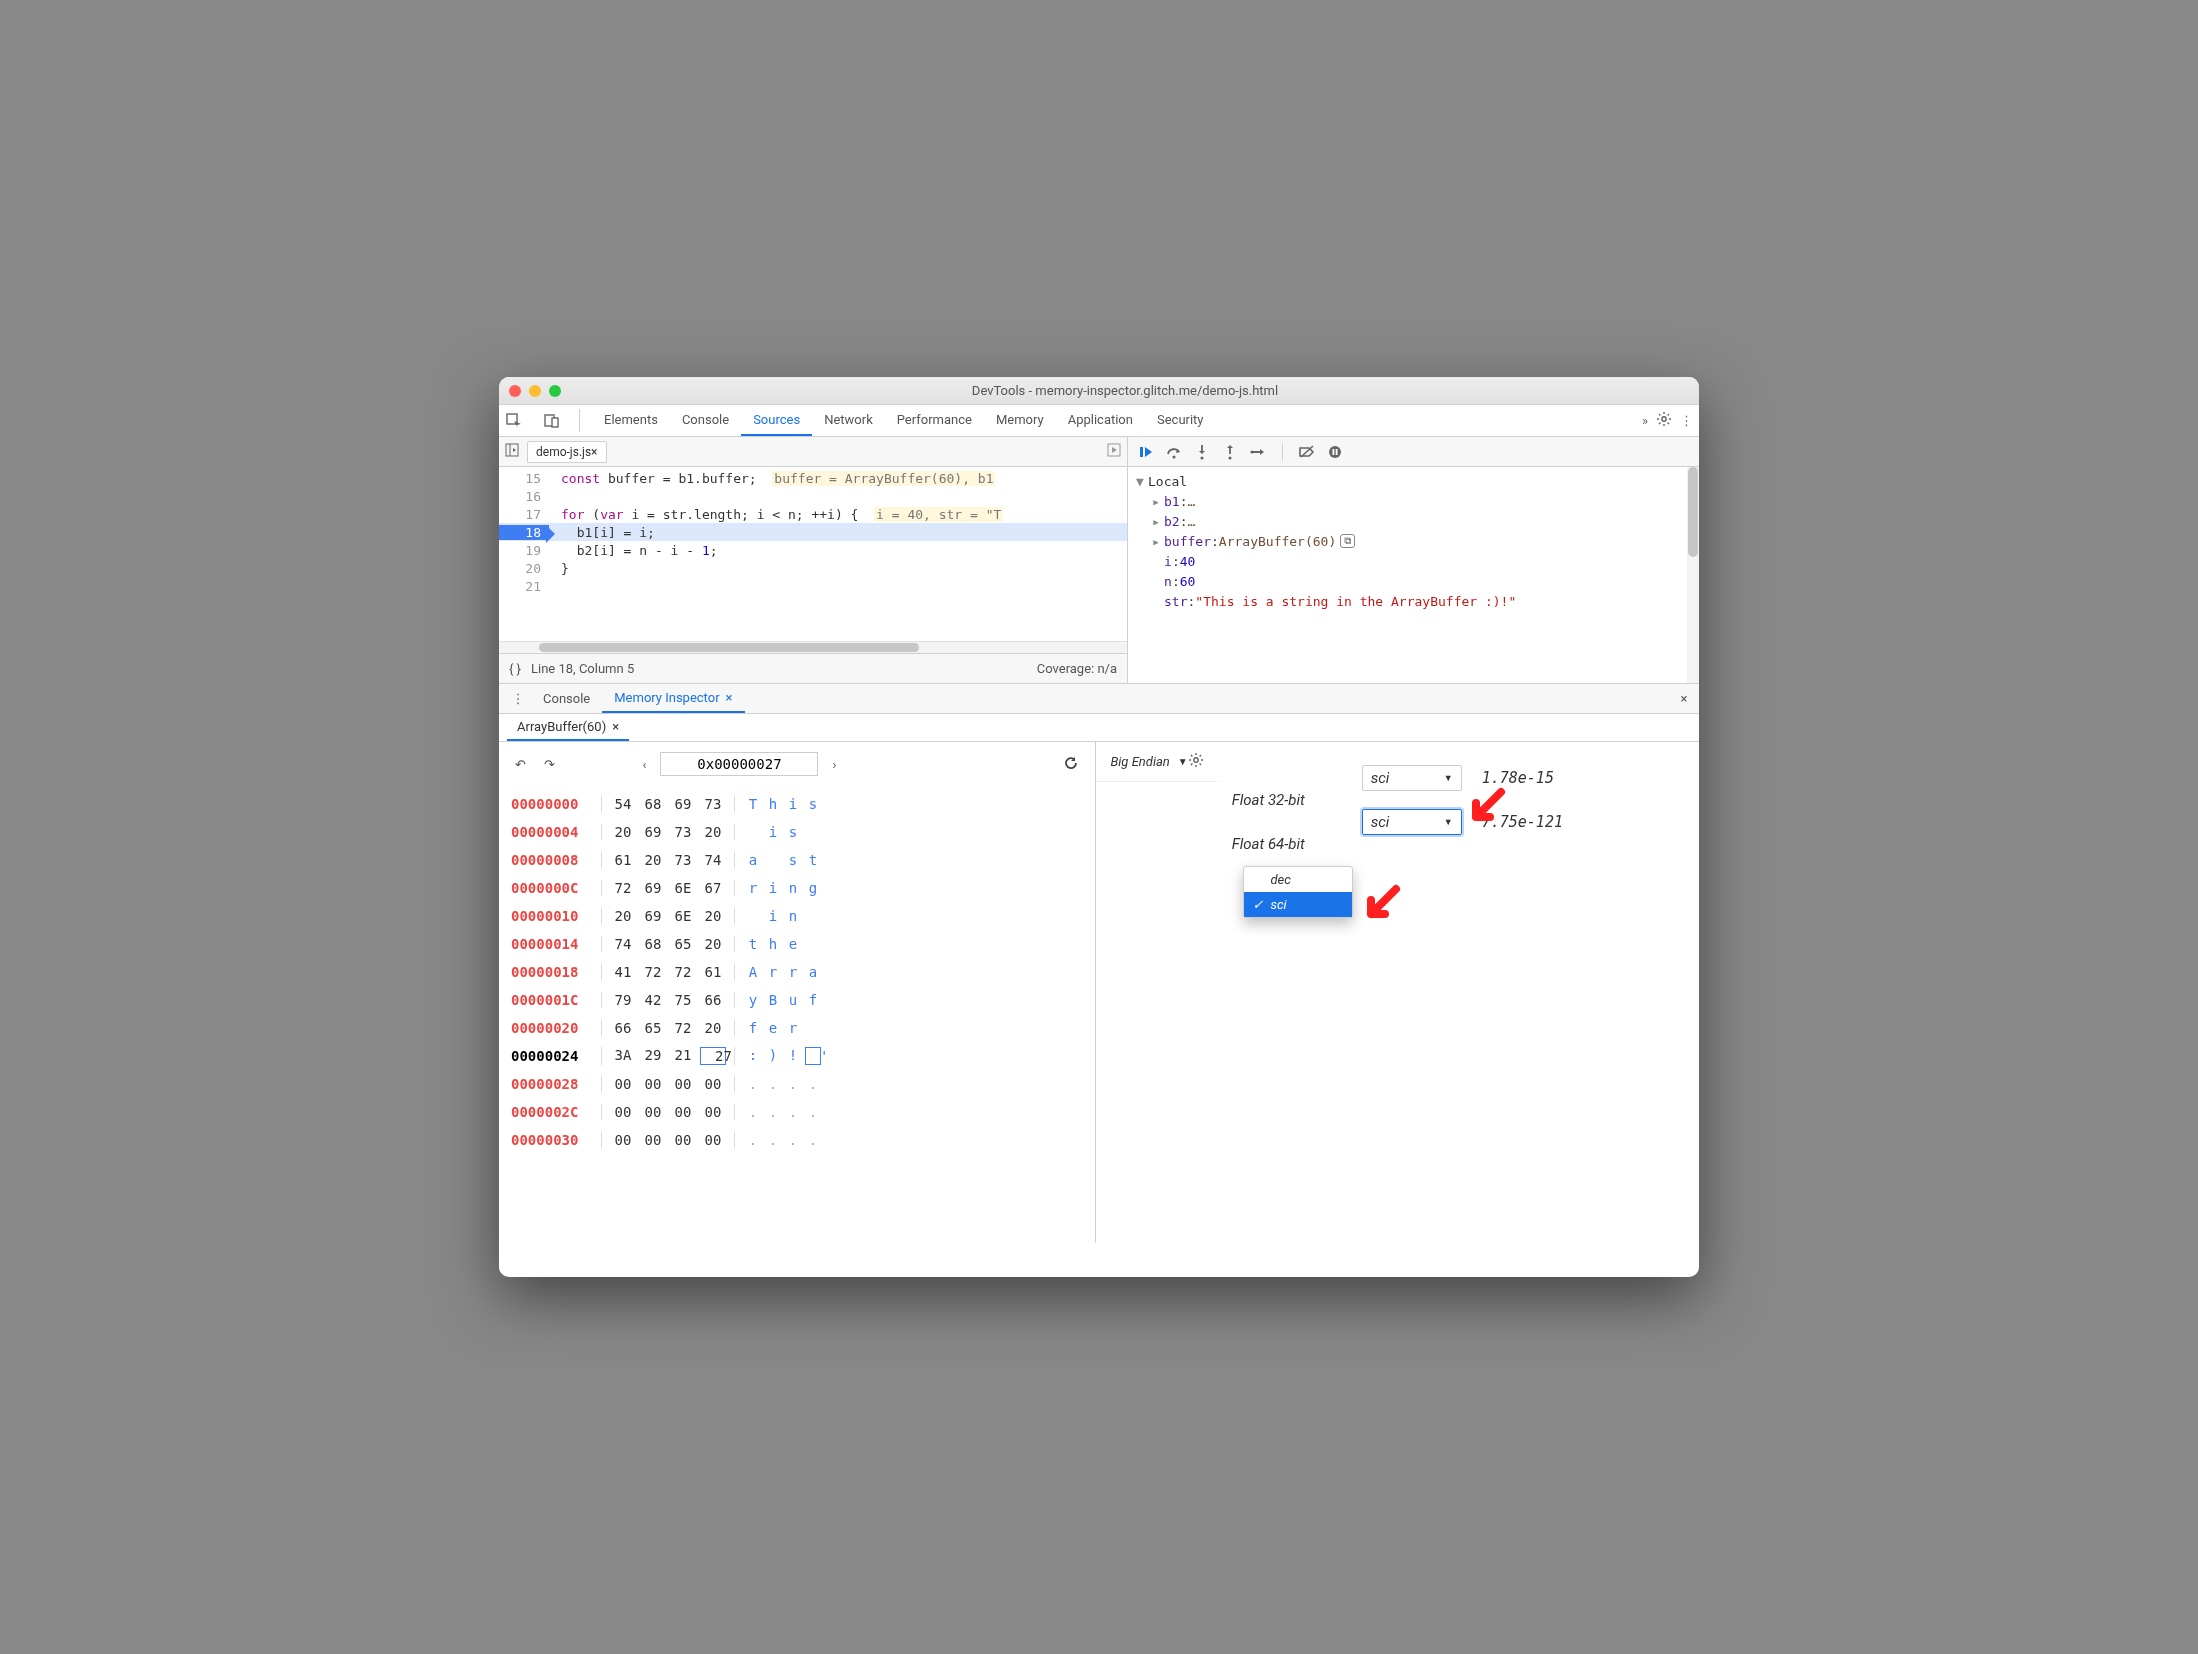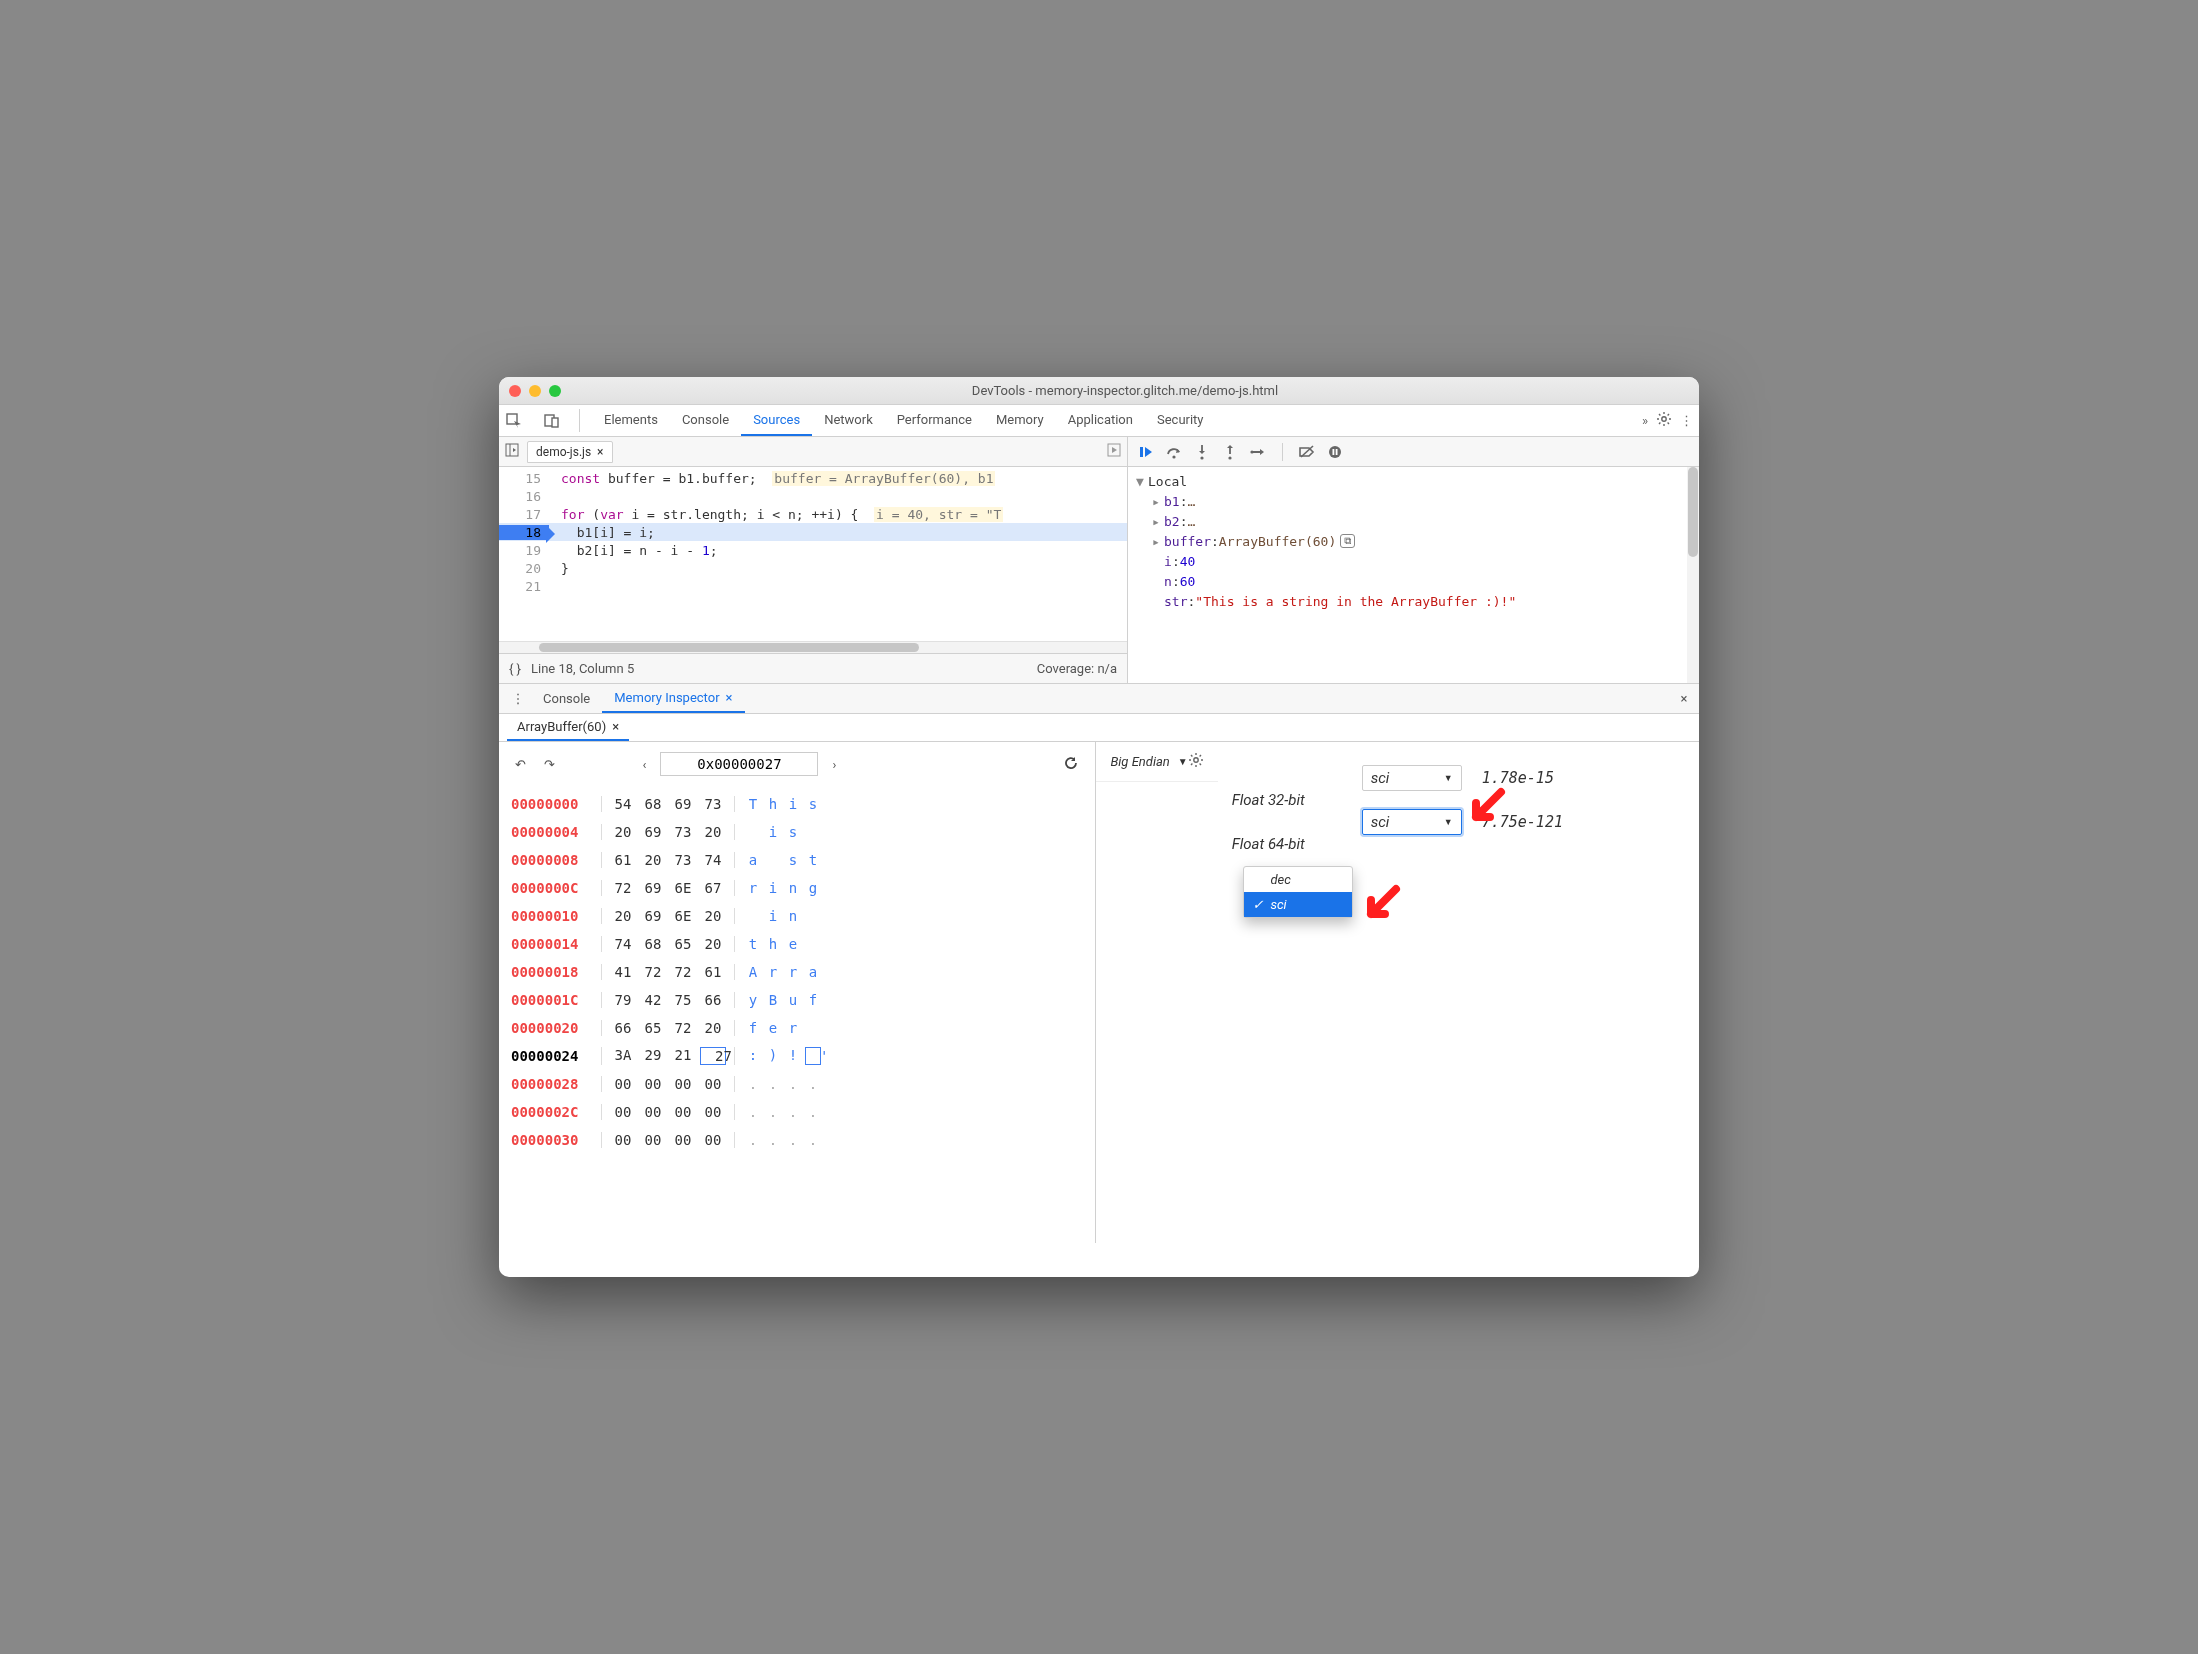--- a/index.html
+++ b/index.html
@@ -17,29 +17,29 @@
 .tabs { display: flex; align-items: stretch; flex: 1; }
 .tab { padding: 0 12px; display: flex; align-items: center; color: #555; border-bottom: 2px solid transparent; }
 .tab.active { color: #1a73e8; border-bottom-color: #1a73e8; }
 .toolbar .right { display: flex; align-items: center; padding-right: 6px; gap: 8px; color: #666; }
 
 .split-h { display: flex; flex: 1; min-height: 0; }
 .split-h > .left { flex: 1.1; border-right: 1px solid #d0d0d0; display: flex; flex-direction: column; min-width: 0; }
 .split-h > .right { flex: 1; display: flex; flex-direction: column; min-width: 0; }
 
 .filetabs { height: 30px; border-bottom: 1px solid #d0d0d0; display: flex; align-items: center; padding: 0 6px; gap: 8px; background: #f7f7f7; }
-.filetab { padding: 3px 8px; background: #fff; border: 1px solid #d0d0d0; border-radius: 2px 2px 0 0; display: flex; gap: 6px; align-items: center; font-size: 12px; }
+.filetab { padding: 3px 8px; background: #fff; border: 1px solid #d0d0d0; border-radius: 2px 2px 0 0; display: flex; align-items: center; font-size: 12px; }
 .filetabs .spacer { flex:1; }
 
 .code { flex: 1; overflow: hidden; font-family: Menlo, Consolas, monospace; font-size: 13px; position: relative; }
 .code-inner { padding-top: 2px; }
 .code-line { display: flex; height: 18px; align-items: center; }
 .gutter { width: 50px; text-align: right; padding-right: 8px; color: #999; }
 .code-line.bp { background: #dbe8fb; }
-.code-line.bp .gutter { background: #3e7ef2; color: #000000; position: relative; }
+.code-line.bp .gutter { background: #3e7ef2; color: #ffffff; position: relative; }
 .code-line.bp .gutter::after { content:''; position:absolute; right:-6px; top:0; border: 9px solid transparent; border-left-color:#3e7ef2; border-right:0; }
 .code-text { white-space: pre; padding-left: 12px; }
 .kw { color: #aa0d91; } .num { color: #1c00cf; } .hint { background: #fff7dc; color: #777; padding: 0 2px; }
 
 .scrollbar-h { height: 12px; background: #f3f3f3; border-top: 1px solid #e0e0e0; position: relative; }
 .scrollbar-h .thumb { position:absolute; left:40px; width:380px; top:1px; bottom:1px; background:#c6c6c6; border-radius: 6px; }
 
 .statusbar { height: 30px; border-top: 1px solid #d0d0d0; display: flex; align-items: center; padding: 0 10px; gap: 10px; font-size: 13px; color: #555; background: #f7f7f7; }
 .statusbar .spacer { flex:1; }
 

